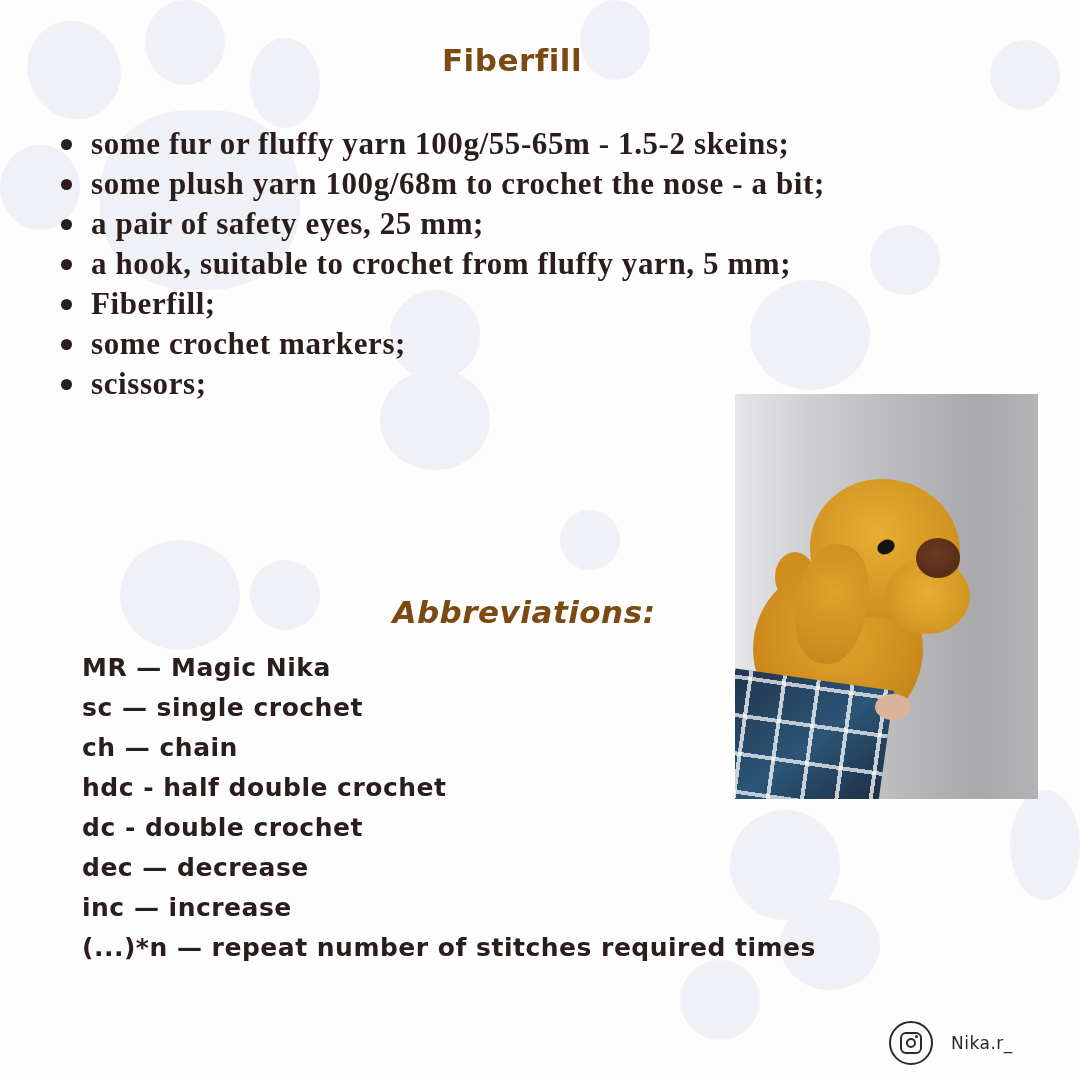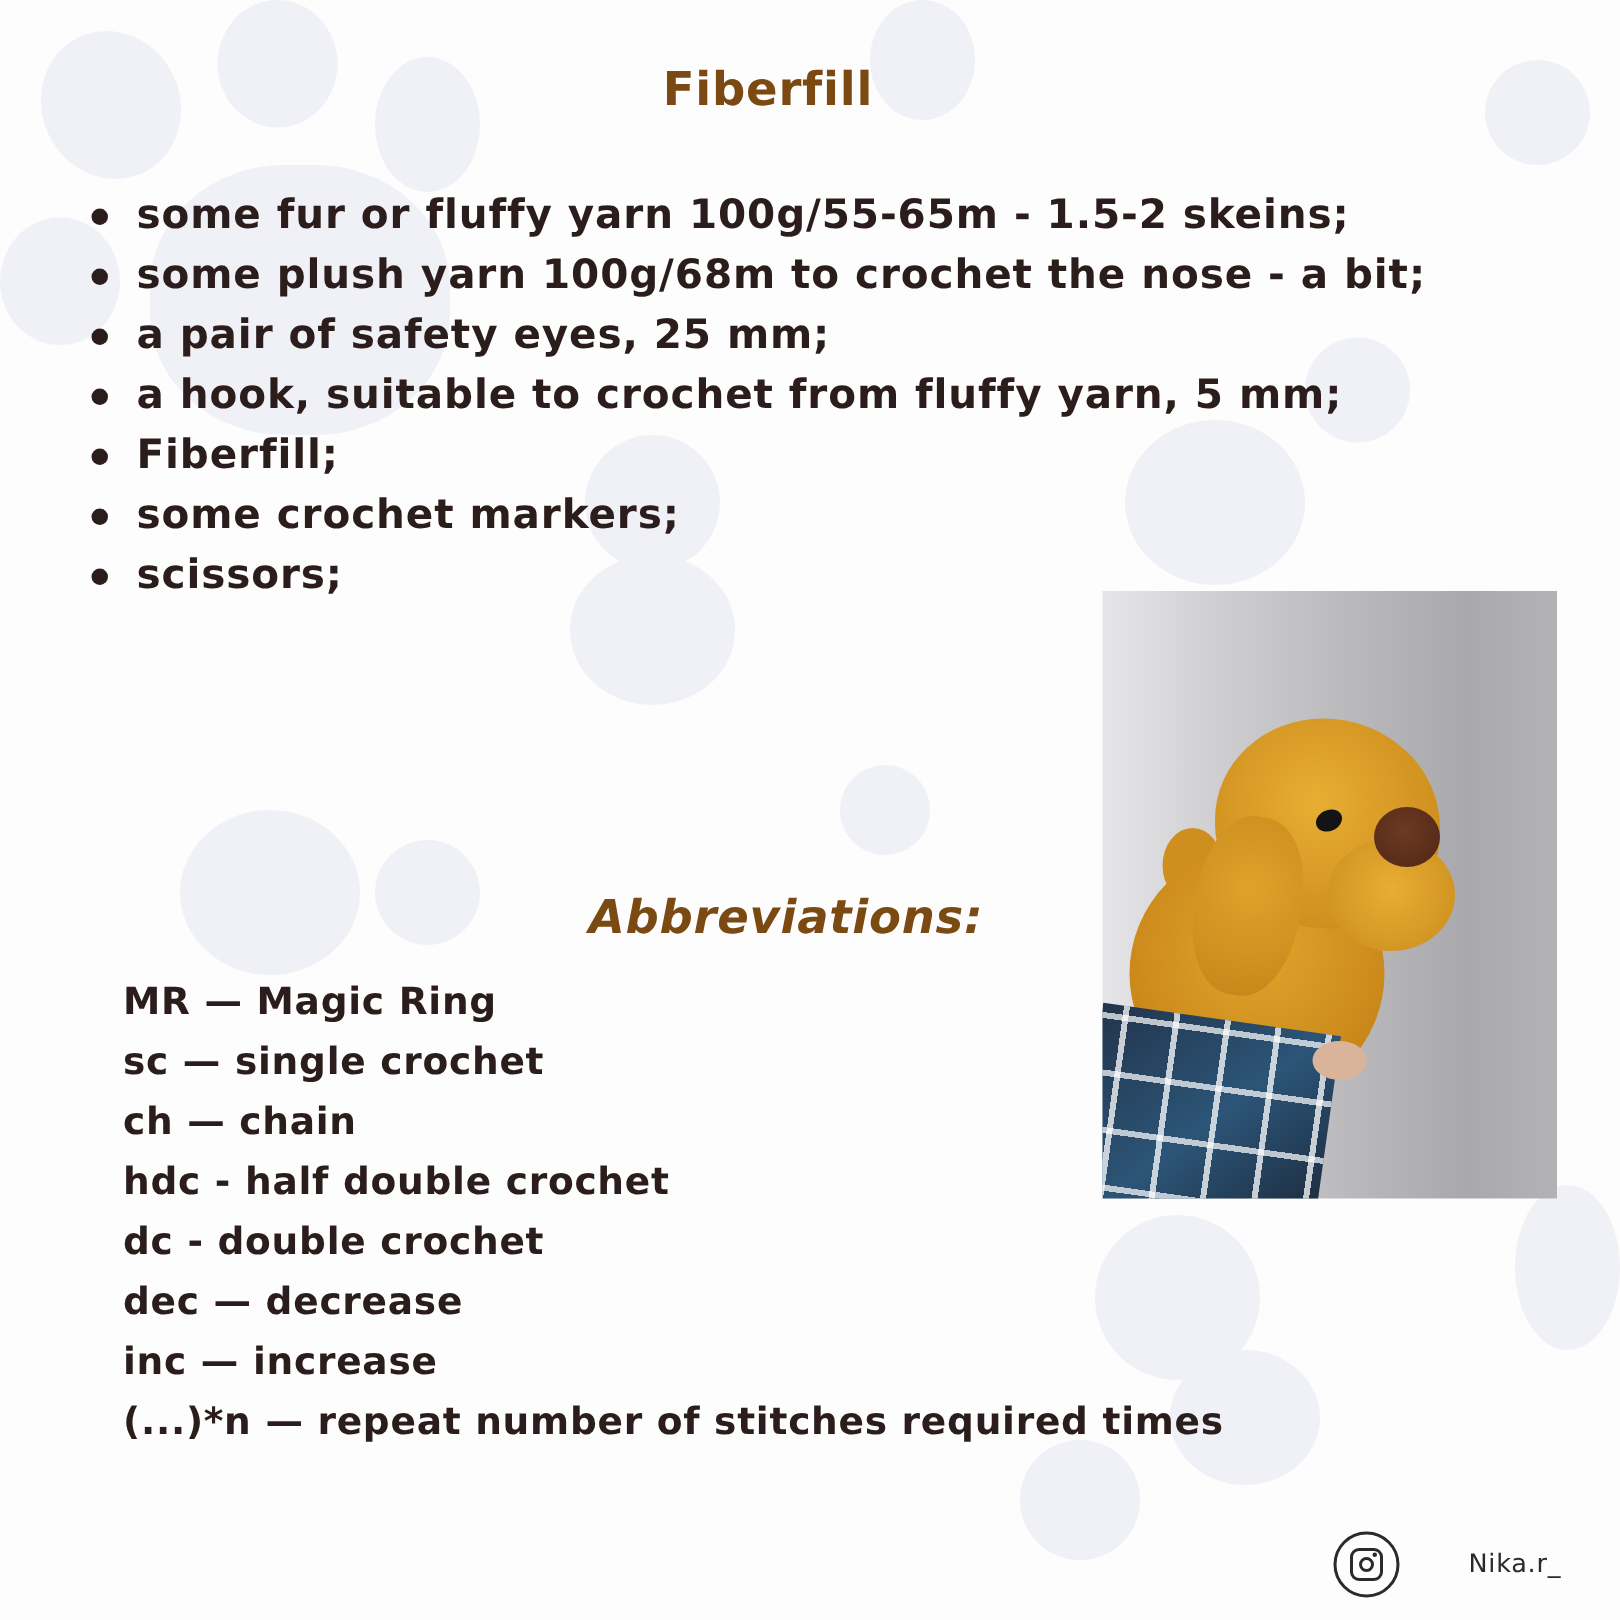--- a/index.html
+++ b/index.html
@@ -17,21 +17,21 @@
       position: absolute; left: 0; width: 1080px; text-align: center;
       font-family: "DejaVu Sans", sans-serif; font-weight: bold;
       color: #7a4a12; letter-spacing: 0.5px;
     }
     .heading-supplies { top: 42px; left: 0; width: 1024px; font-size: 31px; }
     .heading-abbr { top: 594px; left: 0; width: 1048px; font-size: 31px; font-style: italic; }
 
     .supplies-list { position: absolute; left: 58px; top: 124px; margin: 0; padding: 0; list-style: none; }
     .supplies-list li {
       position: relative; padding-left: 33px; height: 40px; line-height: 40px;
-      font-size: 27px; font-weight: bold; white-space: nowrap; letter-spacing: 0.6px;
+      font-size: 31px; font-weight: bold; white-space: nowrap; letter-spacing: 0.6px; font-family: Liberation Serif, serif;
     }
     .supplies-list li .bullet {
       position: absolute; left: 3px; top: 15px; width: 11px; height: 11px;
       background: #2a1d1b; border-radius: 50%;
     }
 
     .abbr-list { position: absolute; left: 82px; top: 648px; margin: 0; padding: 0; list-style: none; }
     .abbr-list li {
       height: 40px; line-height: 40px; font-size: 25px; font-weight: bold;
       white-space: nowrap; letter-spacing: 0.5px;
@@ -56,21 +56,21 @@
     .dog-eye { position: absolute; left: 142px; top: 146px; width: 18px; height: 14px; border-radius: 50%;
       background: #141414; transform: rotate(-25deg); }
     .sleeve { position: absolute; left: -10px; top: 285px; width: 160px; height: 140px; transform: rotate(8deg);
       background:
         repeating-linear-gradient(90deg, transparent 0 14px, rgba(255,255,255,0.75) 14px 18px, transparent 18px 34px),
         repeating-linear-gradient(0deg, transparent 0 16px, rgba(255,255,255,0.7) 16px 20px, transparent 20px 38px),
         linear-gradient(135deg, #22344c, #2c5577 50%, #1a2637);
     }
     .hand { position: absolute; left: 140px; top: 300px; width: 36px; height: 26px; border-radius: 50%; background: #d9b49a; }
 
-    .footer { position: absolute; left: 889px; top: 1021px; display: flex; align-items: center; gap: 28px; }
+    .footer { position: absolute; left: 889px; top: 1021px; display: flex; align-items: center; }
     .ig-icon { width: 44px; height: 44px; border: 2px solid #2a2a2a; border-radius: 50%;
       display: flex; align-items: center; justify-content: center; box-sizing: border-box; }
     .ig-square { width: 22px; height: 22px; border: 2px solid #2a2a2a; border-radius: 6px; position: relative; box-sizing: border-box; }
     .ig-lens { position: absolute; left: 4px; top: 4px; width: 10px; height: 10px; border: 2px solid #2a2a2a; border-radius: 50%; box-sizing: border-box; }
     .ig-dot { position: absolute; right: 2px; top: 1px; width: 3px; height: 3px; background: #2a2a2a; border-radius: 50%; }
     .handle { margin-left: 18px; font-size: 17px; color: #2a2a2a; letter-spacing: 0.5px; }
   </style>
 </head>
 <body>
 
@@ -116,21 +116,21 @@
     <div class="dog-head"></div>
     <div class="dog-ear"></div>
     <div class="dog-snout"></div>
     <div class="dog-eye"></div>
     <div class="dog-nose"></div>
   </div>
 
   <div class="heading heading-abbr">Abbreviations:</div>
 
   <ul class="abbr-list">
-    <li>MR — Magic Ring</li>
+    <li>MR — Magic Nika</li>
     <li>sc — single crochet</li>
     <li>ch — chain</li>
     <li>hdc - half double crochet</li>
     <li>dc - double crochet</li>
     <li>dec — decrease</li>
     <li>inc — increase</li>
     <li>(...)*n — repeat number of stitches required times</li>
   </ul>
 
   <div class="footer">

